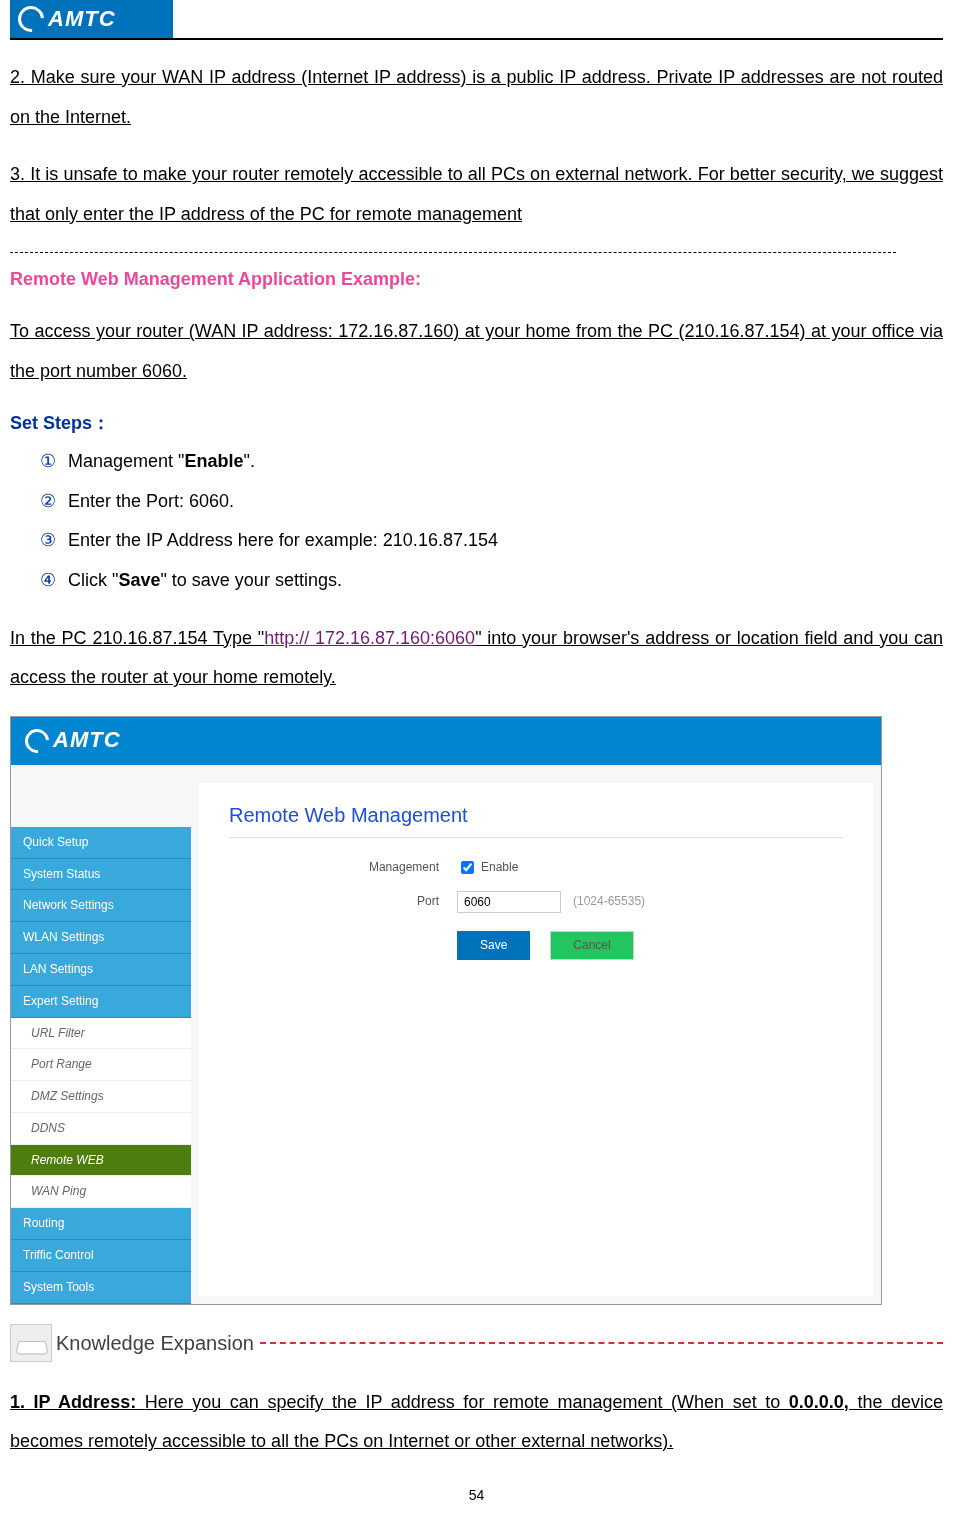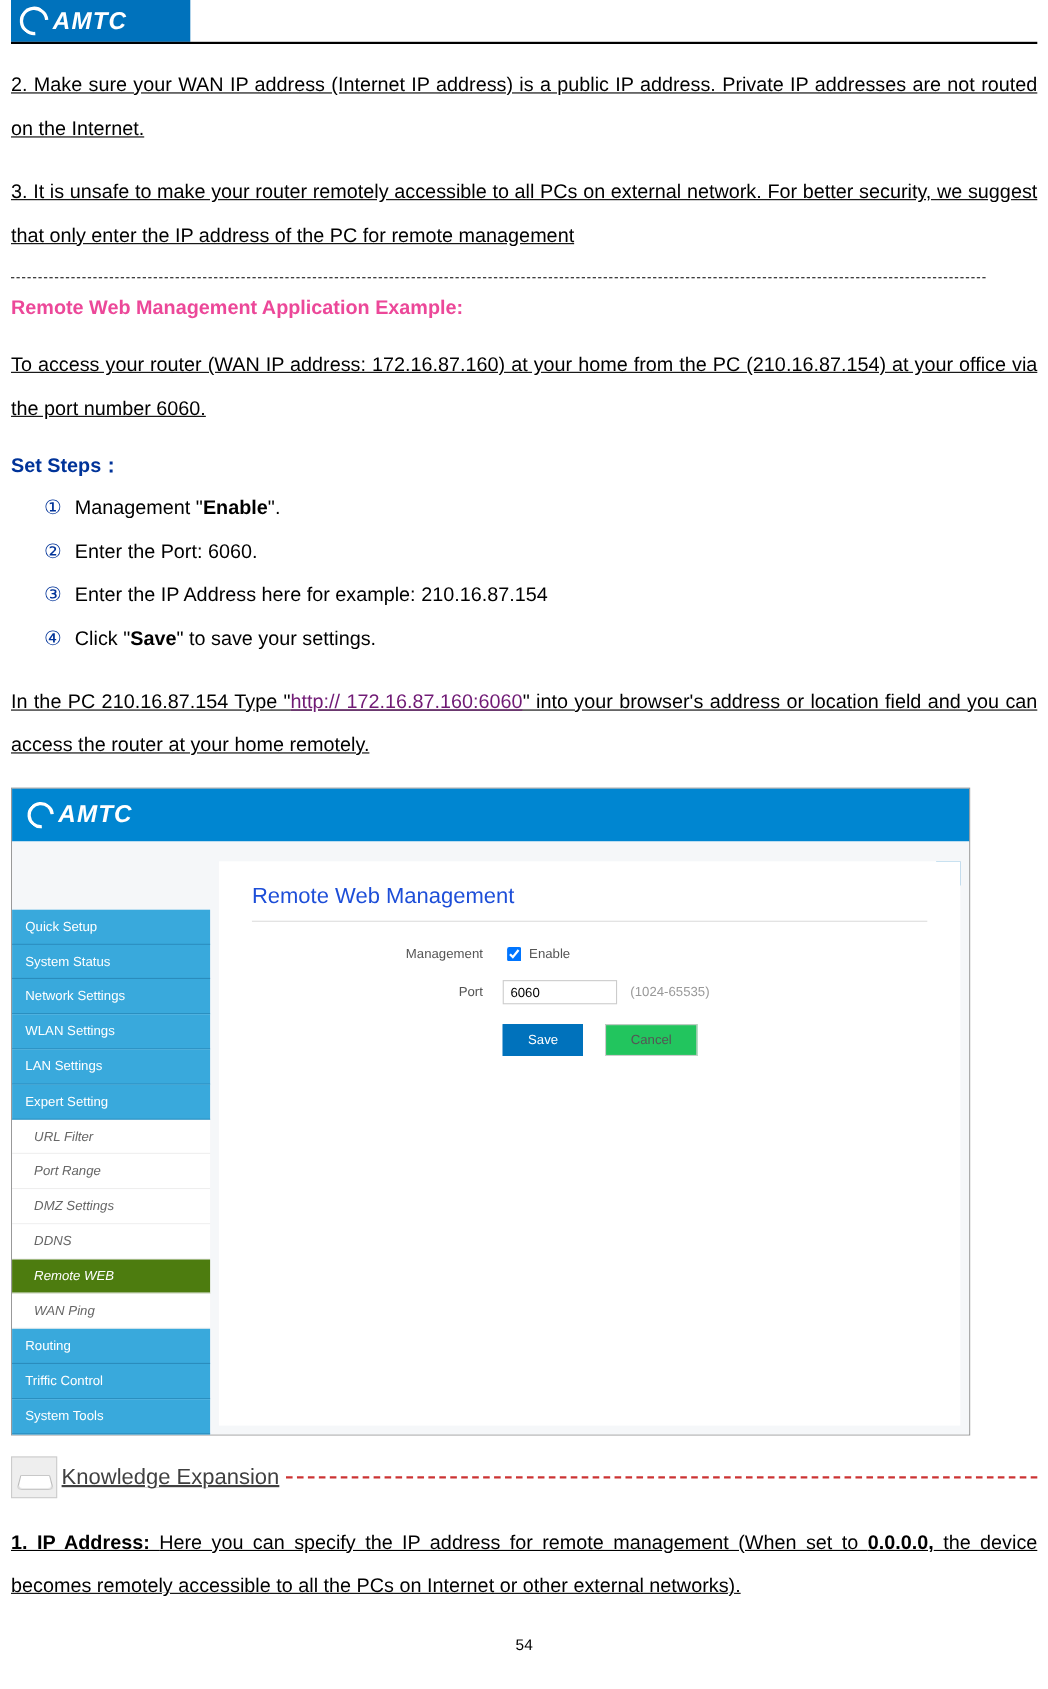--- a/index.html
+++ b/index.html
@@ -224,21 +224,20 @@
     left: 6px; top: 14px;
     width: 28px; height: 14px;
     background: #fff;
     border: 1px solid #bbb;
     border-radius: 0 0 4px 4px;
     transform: perspective(40px) rotateX(35deg);
   }
   .ke-title {
     color: #404040;
     font-size: 20px;
-    text-decoration: underline;
   }
   .ke-dash {
     flex: 1;
     border-top: 2px dashed #c33;
     margin-left: 6px;
     height: 0;
   }
   .page-num {
     text-align: center;
     font-size: 14px;

